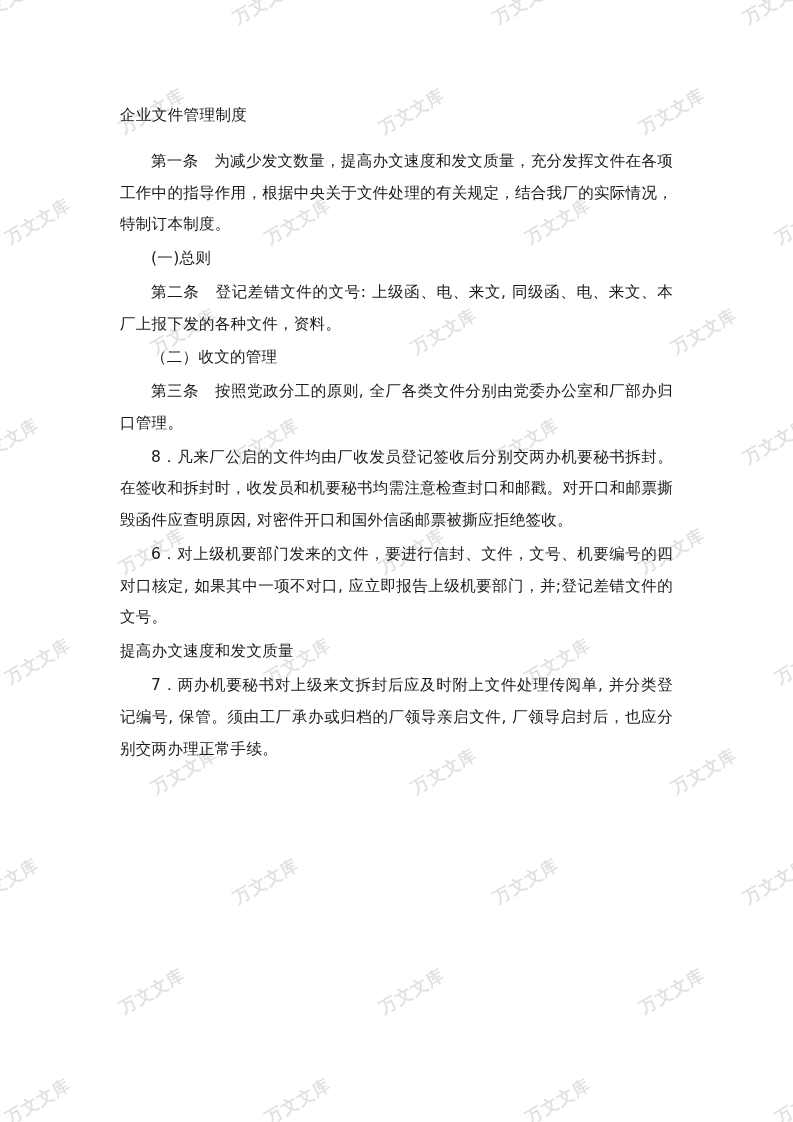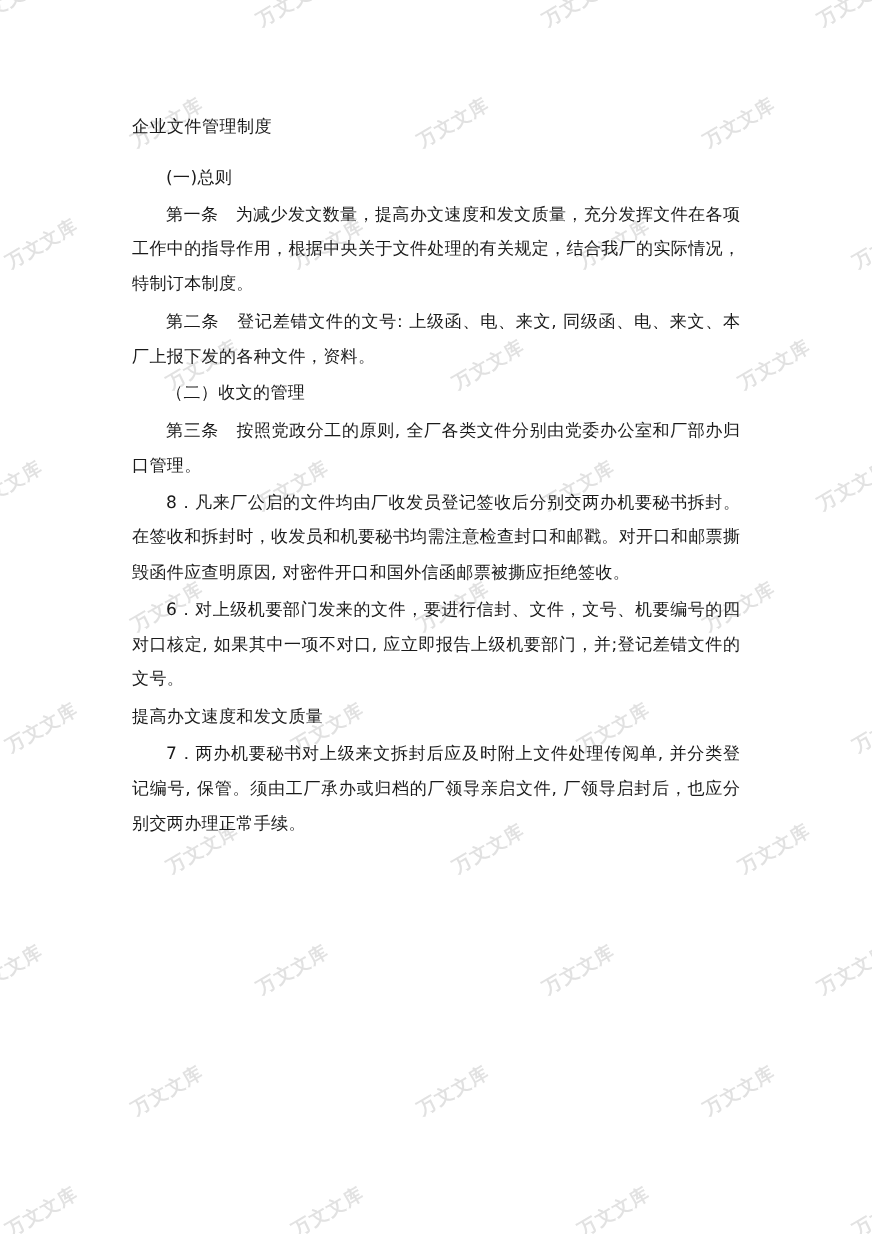--- a/index.html
+++ b/index.html
@@ -112,22 +112,22 @@
     <div class="wm" style="left: 636px; top: 980px;">万文文库</div>
     <div class="wm" style="left: 2px; top: 1090px;">万文文库</div>
     <div class="wm" style="left: 262px; top: 1090px;">万文文库</div>
     <div class="wm" style="left: 522px; top: 1090px;">万文文库</div>
     <div class="wm" style="left: 772px; top: 1090px;">万文文库</div>
   </div>
 
 <div id="page">
   <div class="doc-title">企业文件管理制度</div>
   <div id="body-content">
+      <p class="para indent1">第一条　为减少发文数量，提高办文速度和发文质量，充分发挥文件在各项工作中的指导作用，根据中央关于文件处理的有关规定，结合我厂的实际情况，特制订本制度。</p>
       <p class="para indent1">(一)总则</p>
-      <p class="para indent1">第一条　为减少发文数量，提高办文速度和发文质量，充分发挥文件在各项工作中的指导作用，根据中央关于文件处理的有关规定，结合我厂的实际情况，特制订本制度。</p>
       <p class="para indent1">第二条　登记差错文件的文号: 上级函、电、来文, 同级函、电、来文、本厂上报下发的各种文件，资料。</p>
       <p class="para indent1">（二）收文的管理</p>
       <p class="para indent1">第三条　按照党政分工的原则, 全厂各类文件分别由党委办公室和厂部办归口管理。</p>
       <p class="para indent1">8．凡来厂公启的文件均由厂收发员登记签收后分别交两办机要秘书拆封。在签收和拆封时，收发员和机要秘书均需注意检查封口和邮戳。对开口和邮票撕毁函件应查明原因, 对密件开口和国外信函邮票被撕应拒绝签收。</p>
       <p class="para indent1">6．对上级机要部门发来的文件，要进行信封、文件，文号、机要编号的四对口核定, 如果其中一项不对口, 应立即报告上级机要部门，并;登记差错文件的文号。</p>
       <p class="para noindent">提高办文速度和发文质量</p>
       <p class="para indent1">7．两办机要秘书对上级来文拆封后应及时附上文件处理传阅单, 并分类登记编号, 保管。须由工厂承办或归档的厂领导亲启文件, 厂领导启封后，也应分别交两办理正常手续。</p>
     </div>
 </div>
 

